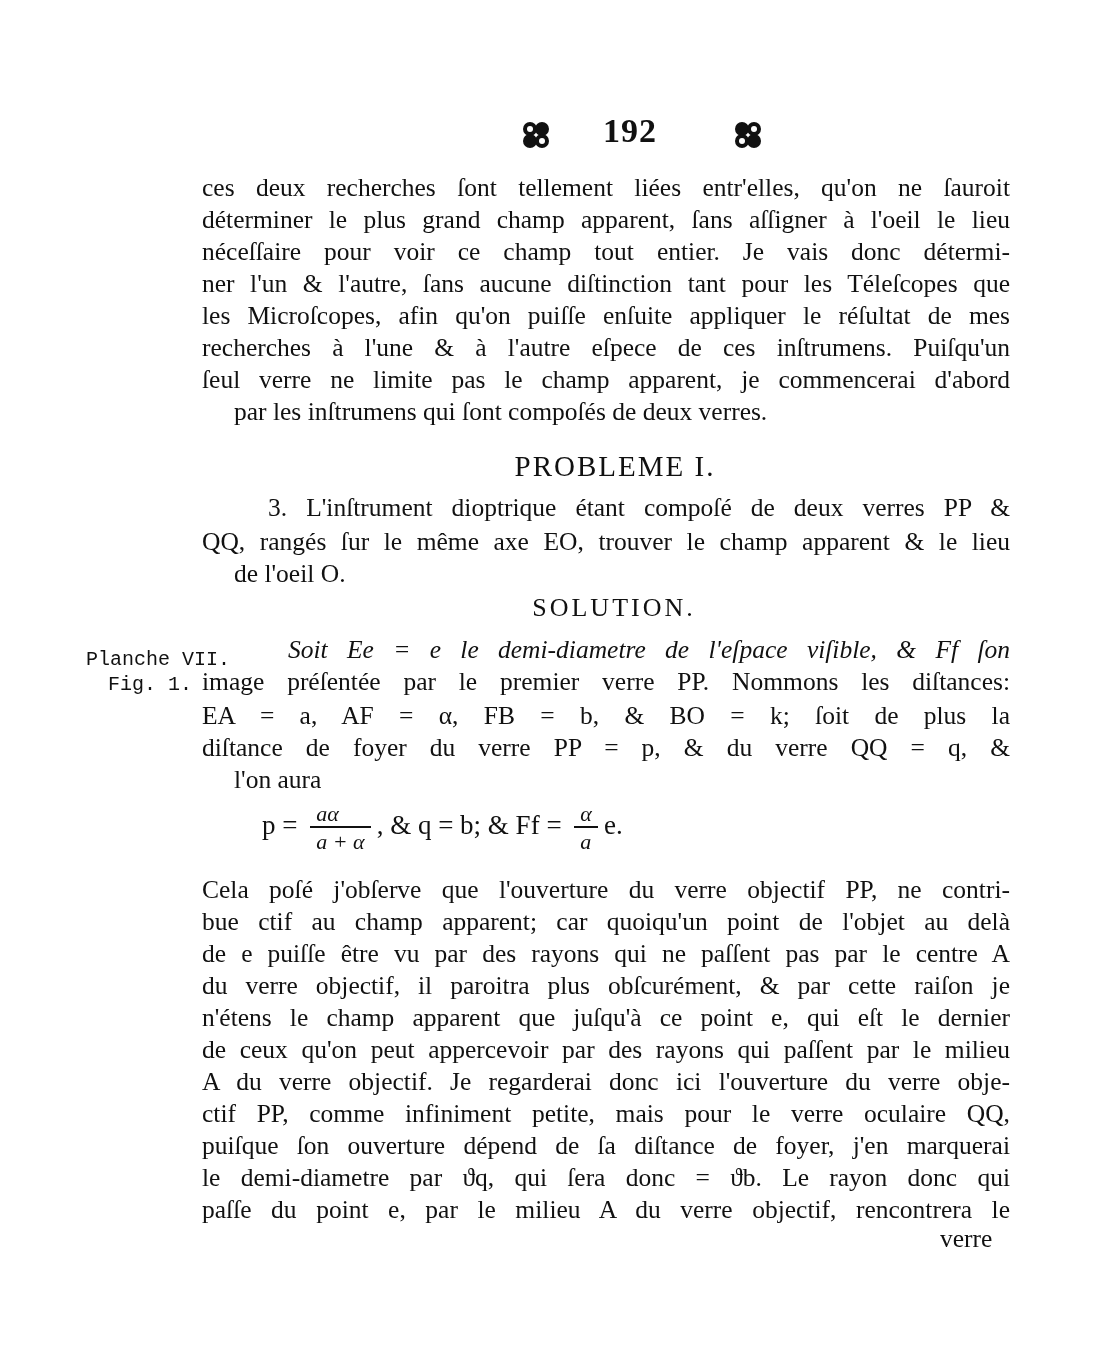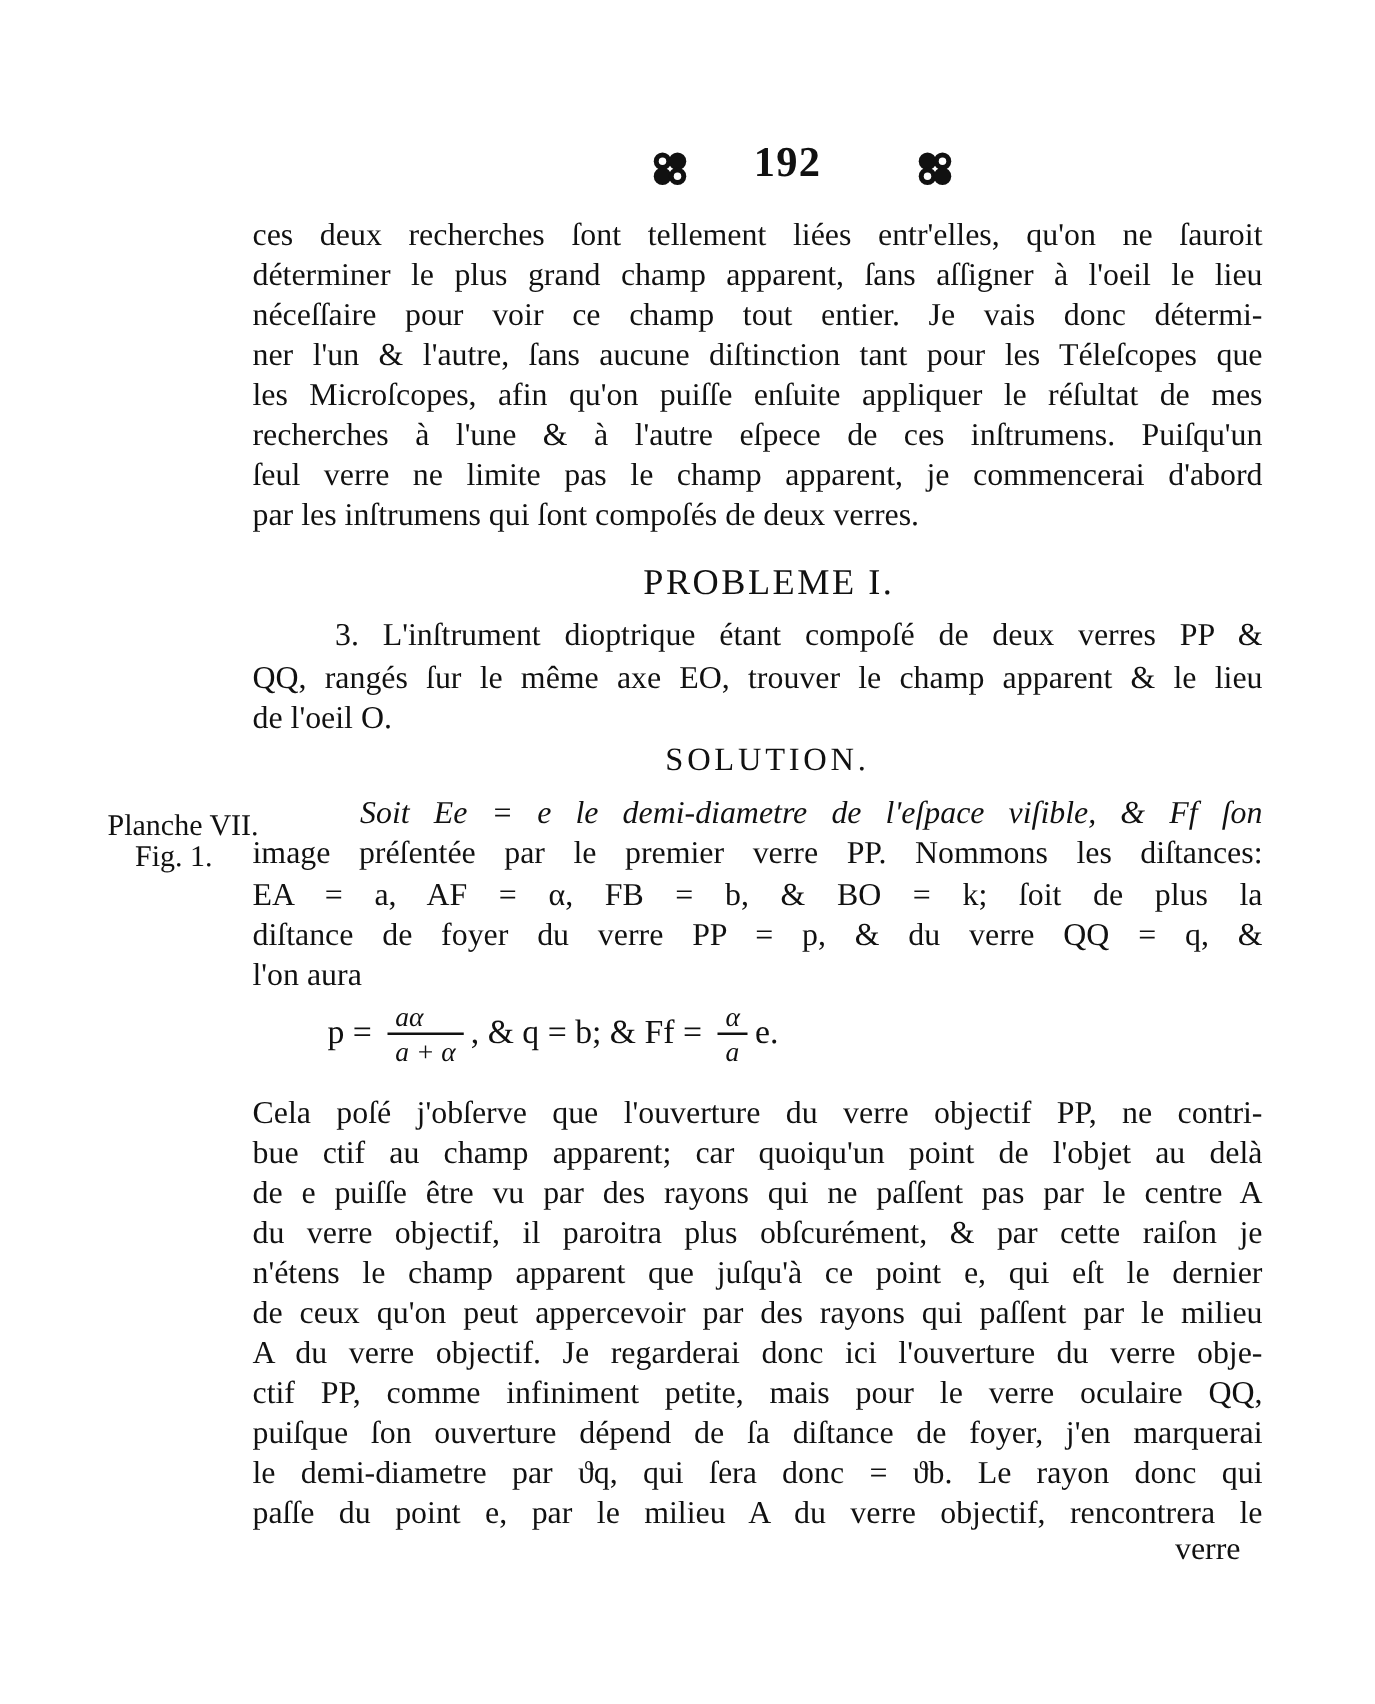--- a/index.html
+++ b/index.html
@@ -5,26 +5,26 @@
   html, body { margin: 0; padding: 0; background: #ffffff; }
   body { width: 1100px; height: 1363px; position: relative; overflow: hidden;
          font-family: "Liberation Serif", "DejaVu Serif", serif; color: #111; }
   .header { position: absolute; top: 112px; left: 0; width: 892px; height: 48px; margin-left: 43px; }
   .orn { position: absolute; top: 6px; width: 34px; height: 34px; }
   .orn.left { left: 476px; }
   .orn.right { left: 688px; }
   .pagenum { position: absolute; left: 560px; top: 0; font-size: 34px; letter-spacing: 1px; font-weight: bold; }
   .line { position: absolute; left: 202px; width: 808px; font-size: 25.5px; line-height: 32px;
           white-space: nowrap; text-align: justify; text-align-last: justify; }
-  .line.nojust { text-align-last: left; }
+  .line.nojust { text-align-last: left; margin-left: 32px; }
   .heading { position: absolute; left: 0; width: 1100px; text-align: center; white-space: nowrap; }
   .h-prob { top: 450px; font-size: 29px; letter-spacing: 2px; padding-left: 130px; box-sizing: border-box; font-family: Liberation Serif, serif; }
   .h-sol { top: 593px; font-size: 26px; letter-spacing: 3px; padding-left: 128px; box-sizing: border-box; }
   .it { }
-  .margin { position: absolute; font-size: 24px; white-space: nowrap; }
+  .margin { position: absolute; font-size: 20px; white-space: nowrap; font-family: Liberation Mono, monospace; }
   .formula { position: absolute; left: 262px; top: 802px; height: 60px; font-size: 27px; }
   .formula .frac { display: inline-block; vertical-align: middle; margin: 0 6px; }
   .formula .num { display: block; font-style: italic; font-size: 22px; line-height: 24px; padding: 0 6px; }
   .formula .den { display: block; font-style: italic; font-size: 22px; line-height: 24px; border-top: 2px solid #111; padding: 2px 6px 0; }
   .catch { position: absolute; left: 940px; top: 1224px; font-size: 25.5px; }
 </style>
 </head>
 <body>
 
 <div class="header">

